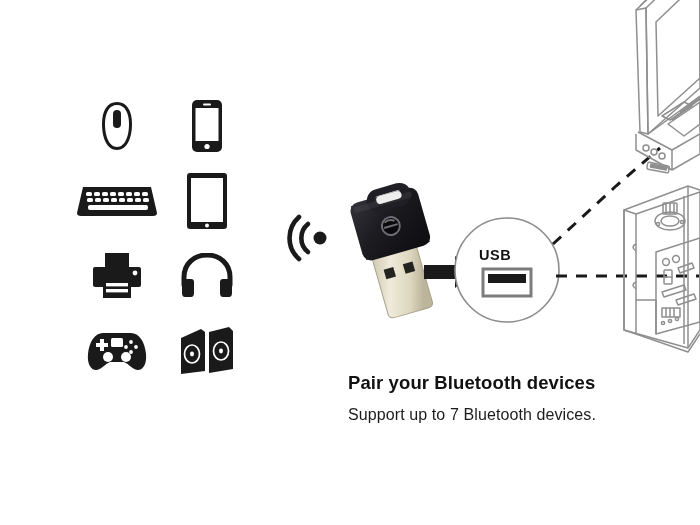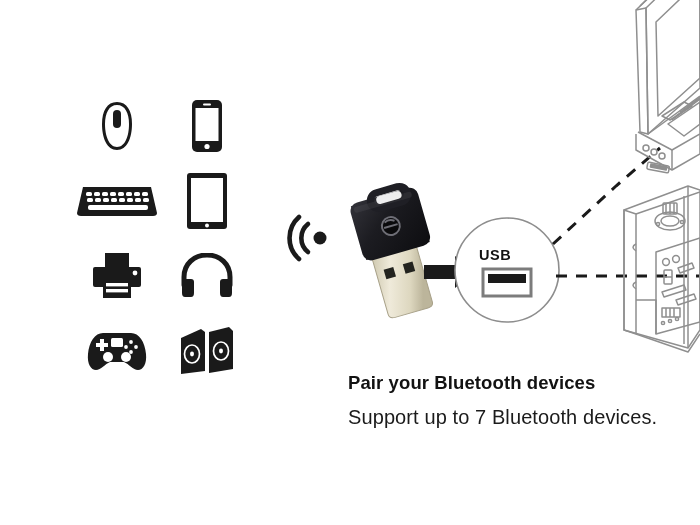--- a/index.html
+++ b/index.html
@@ -56,21 +56,21 @@
   #headline {
     font-size: 18.5px;
     font-weight: bold;
     color: #121212;
     letter-spacing: 0.1px;
     line-height: 1.2;
     white-space: nowrap;
   }
   #subline {
     margin-top: 11px;
-    font-size: 20px;
+    font-size: 16px;
     font-weight: normal;
     color: #1b1b1b;
     letter-spacing: 0.1px;
     line-height: 1.2;
     white-space: nowrap;
   }
   #usb-label {
     position: absolute;
     left: 479px;
     top: 247px;

